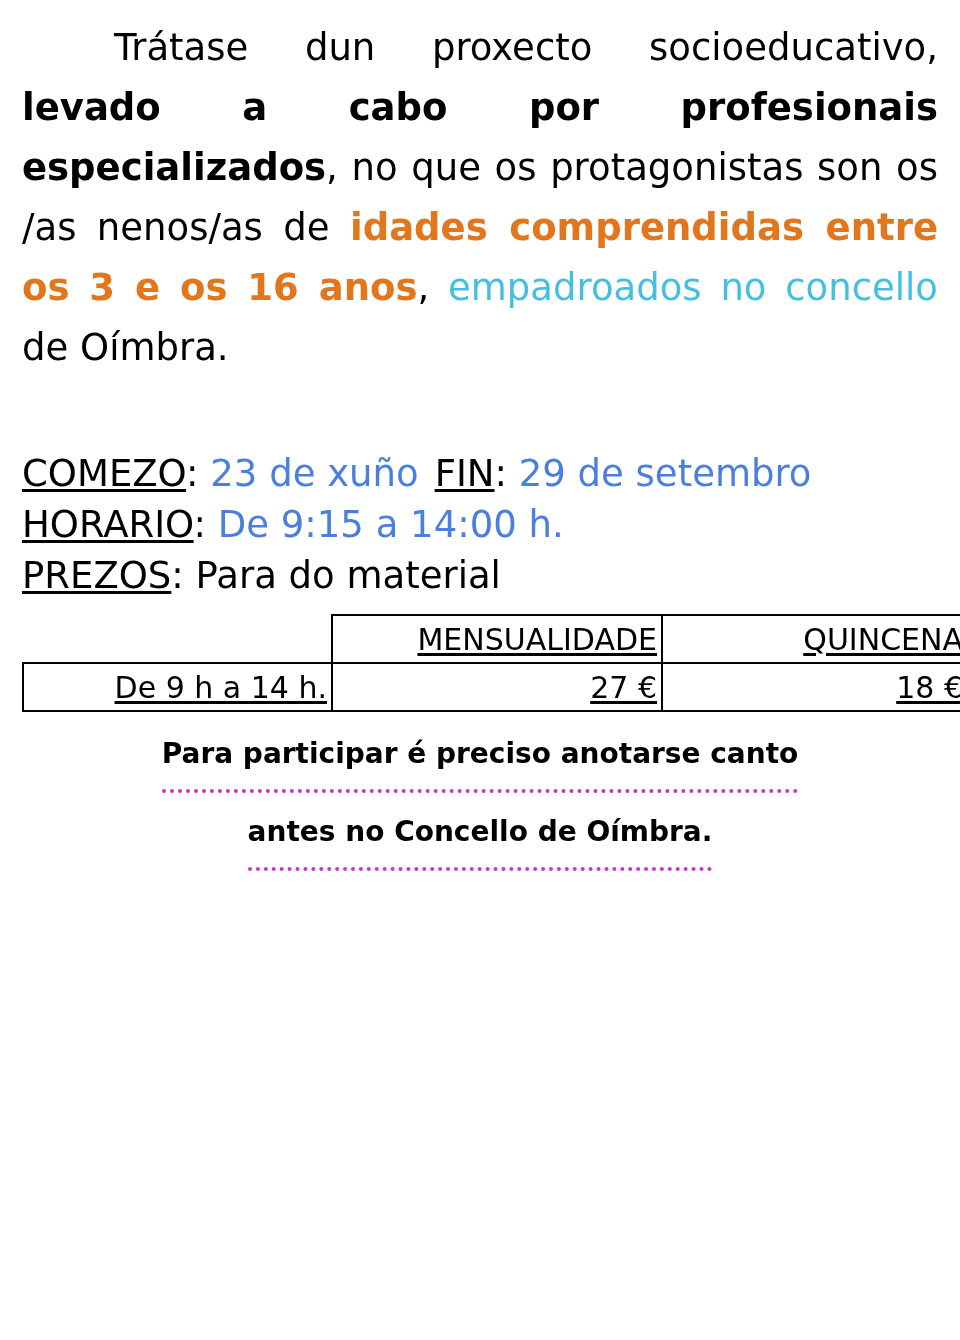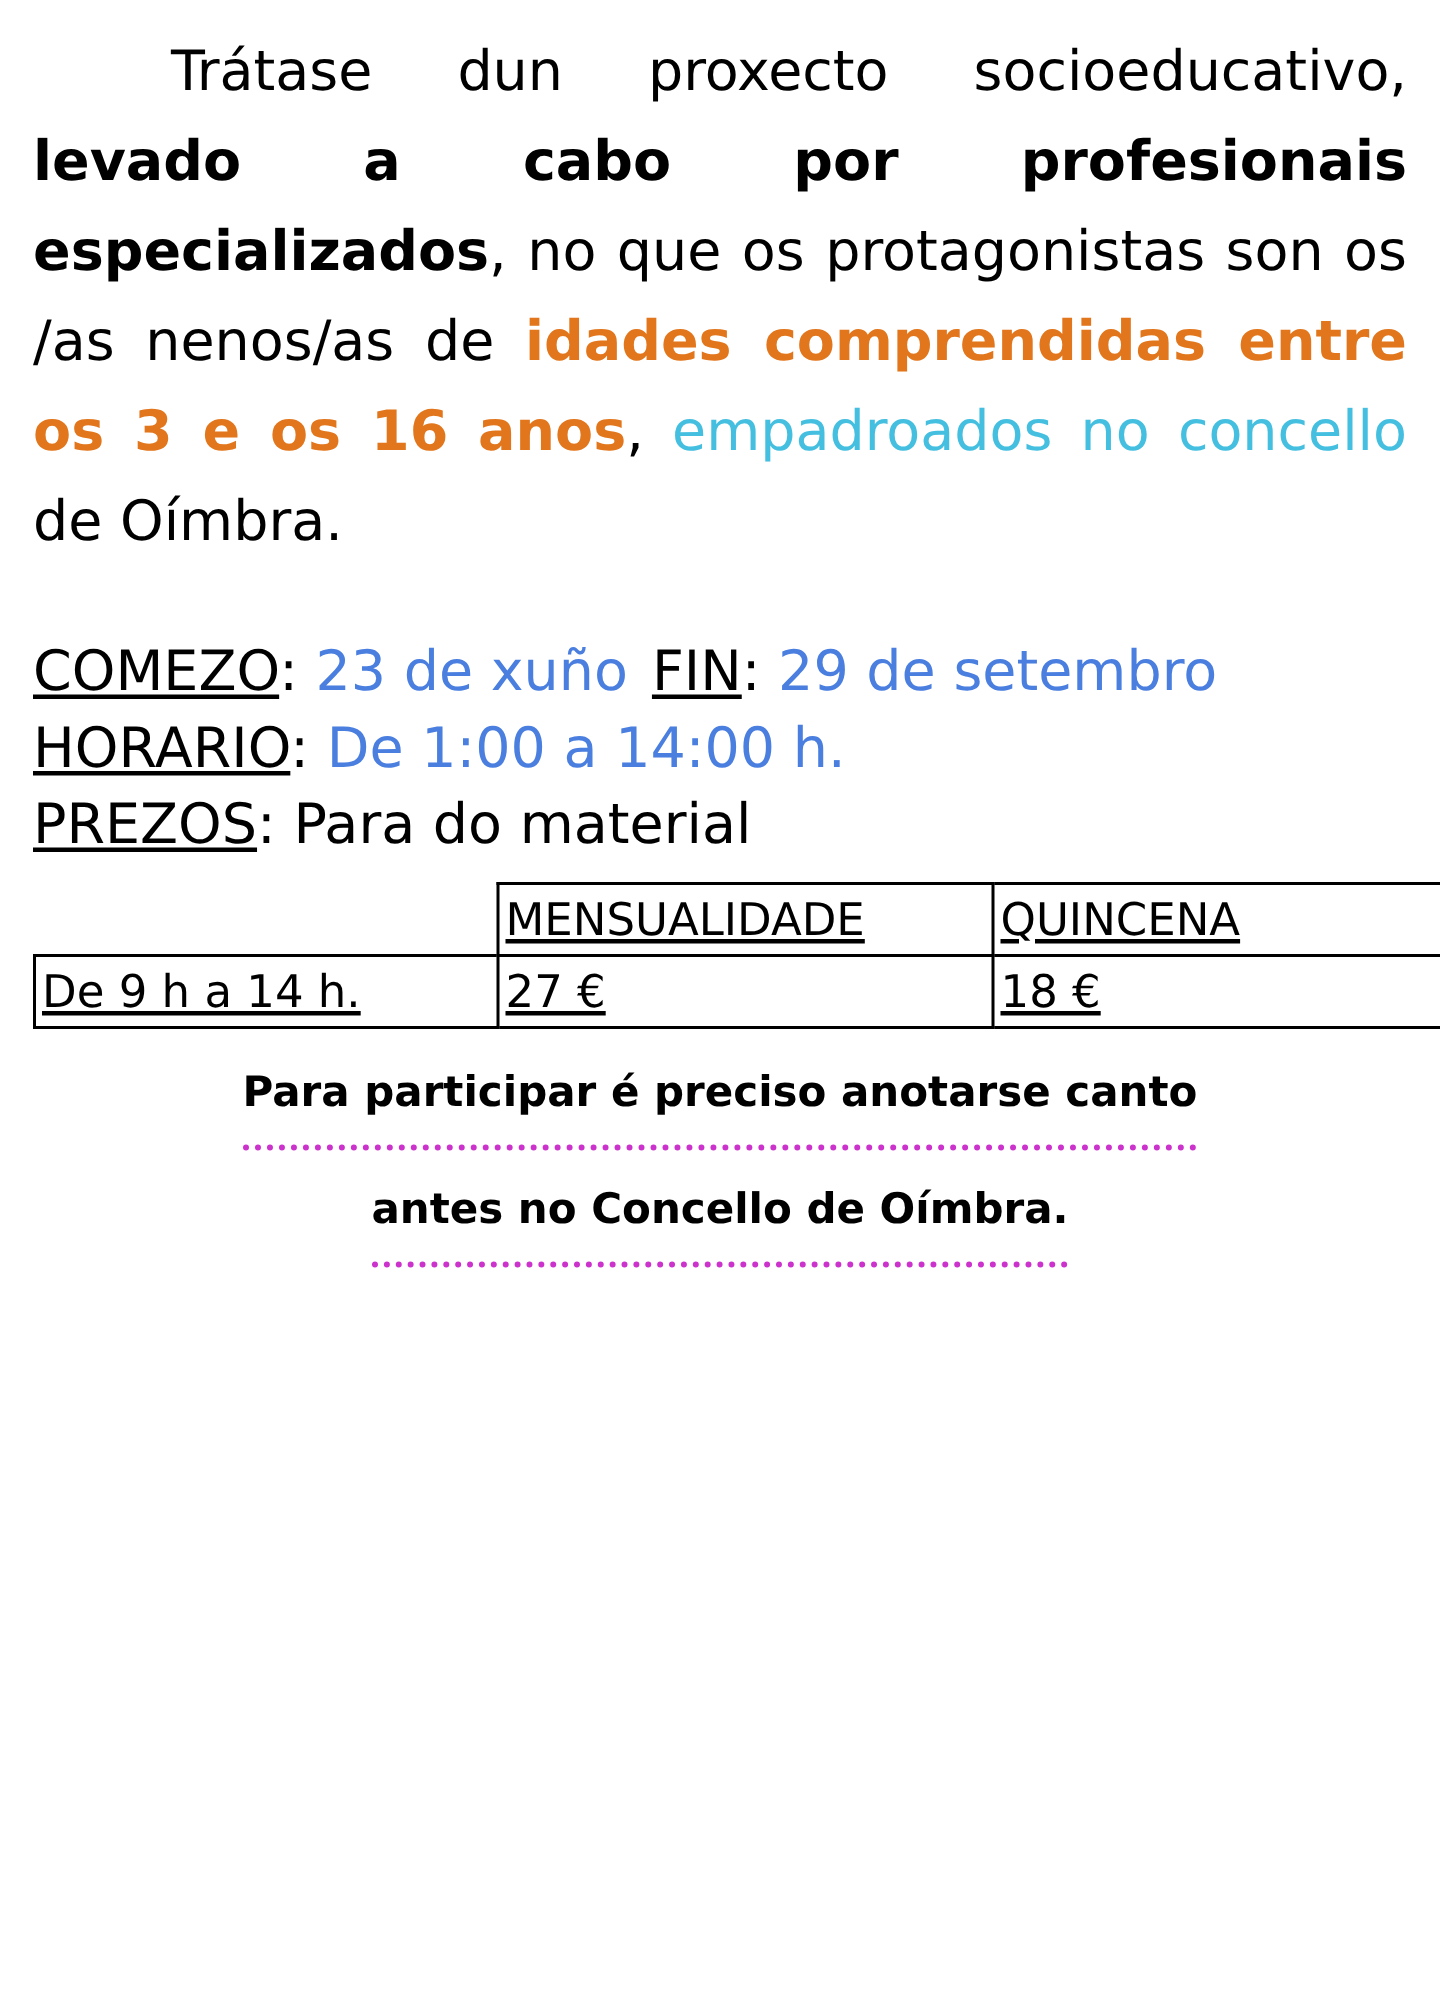--- a/index.html
+++ b/index.html
@@ -31,21 +31,21 @@
     margin: 0;
   }
   .para.first { text-indent: 92px; }
   .para.second { text-indent: 72px; margin-top: 2px; }
   .bold { font-weight: bold; }
   .orange { color: #e2761c; font-weight: bold; }
   .cyan { color: #45bfe0; }
 
   
   .info-block {
-    margin-top: 44px;
+    margin-top: 70px;
   }
   .info-line {
     font-size: 37px;
     line-height: 51px;
     white-space: nowrap;
   }
   .lbl {
     text-decoration: underline;
     text-underline-offset: 3px;
   }
@@ -56,21 +56,21 @@
   table.prices {
     width: 916px;
     border-collapse: collapse;
     margin-top: 13px;
     table-layout: fixed;
   }
   table.prices td, table.prices th {
     border: 2px solid #000000;
     font-size: 30px;
     font-weight: normal;
-    text-align: left;
+    text-align: right;
     height: 42px;
     padding: 2px 4px;
     margin-top: 31px;
   }
   table.prices .col-a { width: 300px; }
   table.prices .col-b { width: 320px; }
   table.prices .col-c { width: 296px; }
   table.prices .blank { border: none; }
   table.prices .u {
     text-decoration: underline;
@@ -101,21 +101,21 @@
   <p class="para first"><span>Trátase dun proxecto socioeducativo, </span><span class="bold">levado a cabo por profesionais especializados</span><span>, no que os protagonistas son os /as nenos/as de </span><span class="orange">idades comprendidas entre os 3 e os 16 anos</span><span>, </span><span class="cyan">empadroados no concello</span><span> de Oímbra.</span></p>
 
 
   <div class="info-block">
 
     <div class="info-line"><span class="lbl">COMEZO</span><span>:</span>
       <span class="blue">23 de xuño</span><span class="sp-lg"></span><span class="lbl">FIN</span><span>:</span>
       <span class="blue">29 de setembro</span></div>
 
     <div class="info-line"><span class="lbl">HORARIO</span><span>:</span>
-      <span class="blue">De 1:00 a 14:00 h.</span></div>
+      <span class="blue">De 9:15 a 14:00 h.</span></div>
 
     <div class="info-line"><span class="lbl">PREZOS</span><span>:</span>
       <span>Para do material</span></div>
   </div>
 
   <table class="prices">
     <tbody>
         <tr>
       <td class="col-a blank"></td>
       <td class="col-b"><span class="u">MENSUALIDADE</span></td>

